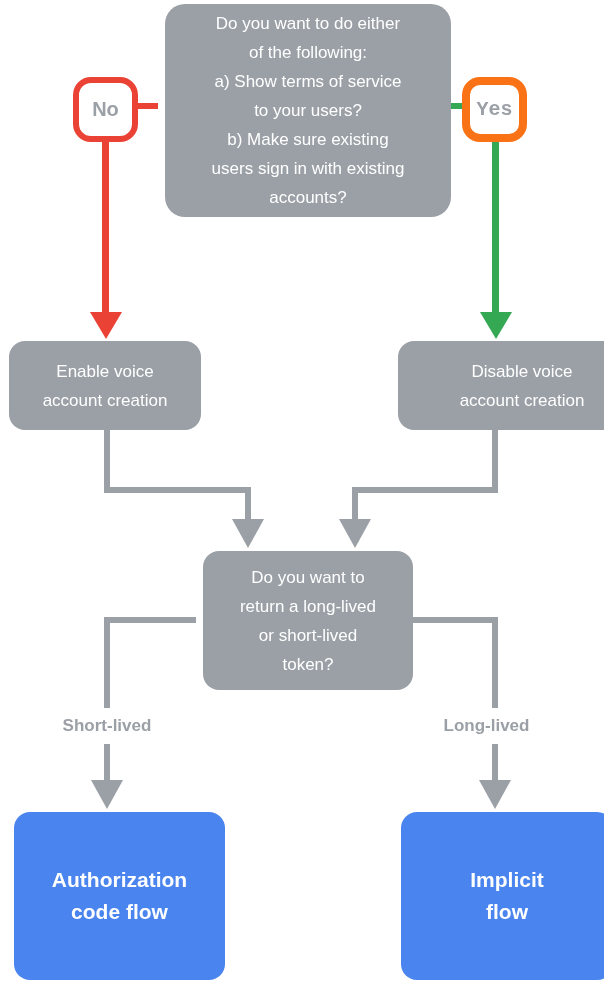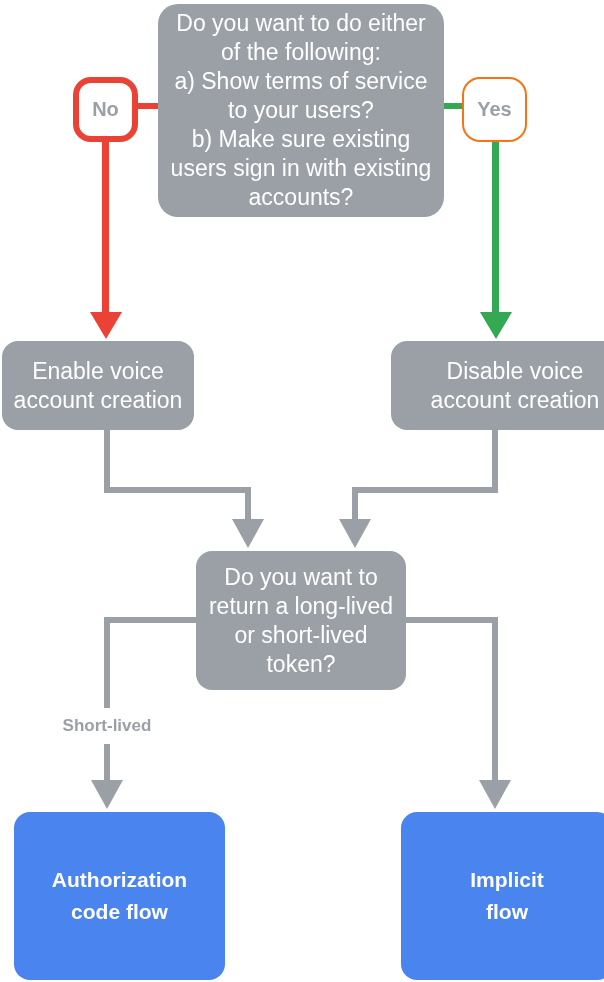--- a/index.html
+++ b/index.html
@@ -6,33 +6,33 @@
   .canvas{
     position:relative;width:604px;height:982px;background:#ffffff;overflow:hidden;
     font-family:"Liberation Sans", sans-serif;
   }
   .node{
     position:absolute;display:flex;align-items:center;justify-content:center;
     text-align:center;white-space:pre-line;box-sizing:border-box;
   }
   .gray-box{
     background:#9AA0A6;color:#ffffff;border-radius:16px;
-    font-size:23px;line-height:29px;font-weight:400;
+    font-size:17px;line-height:29px;font-weight:400;margin-left:7px;
   }
   .top-box{border-radius:20px;}
   .blue-box{
     background:#4A84EE;color:#ffffff;border-radius:16px;
     font-size:21px;line-height:32px;font-weight:700;margin-left:12px;
   }
   .badge{
     background:#ffffff;color:#9AA0A6;border-radius:18px;
     font-size:20px;font-weight:700;
   }
   .badge.no{border:6px solid #EA4335;}
-  .badge.yes{border:2px solid #f97316;}
+  .badge.yes{border:8px solid #f97316;font-family:Liberation Mono, monospace;}
   .lbl{
     background:#ffffff;color:#9AA0A6;font-size:17px;font-weight:700;
   }
   .seg{position:absolute;}
   .seg.red{background:#EA4335;}
   .seg.green{background:#34A853;}
   .seg.gray{background:#9AA0A6;}
   .arrow{
     position:absolute;width:0;height:0;
     border-left:16px solid transparent;border-right:16px solid transparent;
@@ -90,20 +90,21 @@
   <div class="node gray-box" style="left:391px;top:341px;width:248px;height:89px;">Disable voice
 account creation</div>
 
   <div class="node lbl" style="left:22px;top:708px;width:170px;height:36px;">Short-lived</div>
 
   <div class="node gray-box" style="left:196px;top:551px;width:210px;height:139px;">Do you want to
 return a long-lived
 or short-lived
 token?</div>
 
+  <div class="node lbl" style="left:411px;top:708px;width:151px;height:36px;">Long-lived</div>
 
   <div class="node blue-box" style="left:2px;top:812px;width:211px;height:168px;">Authorization
 code flow</div>
 
   <div class="node blue-box" style="left:389px;top:812px;width:212px;height:168px;">Implicit
 flow</div>
 
 </div>
 
 </body></html>

